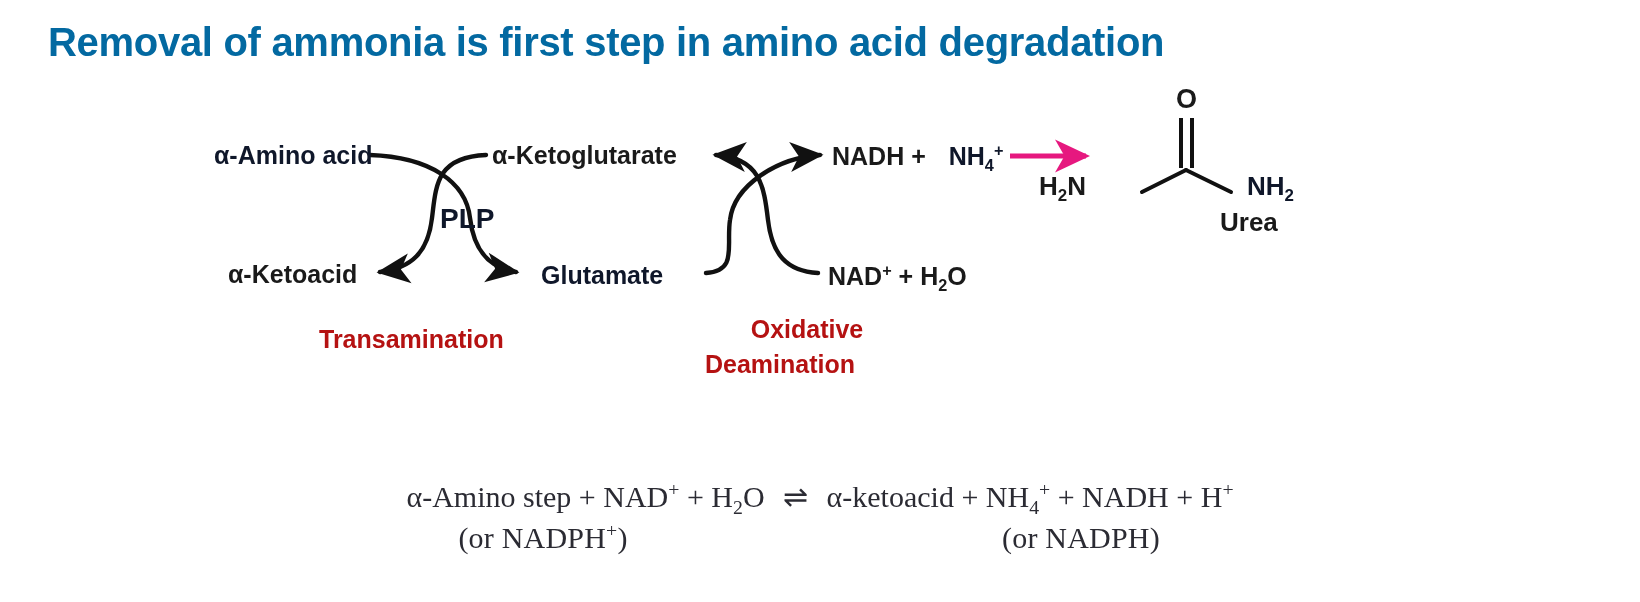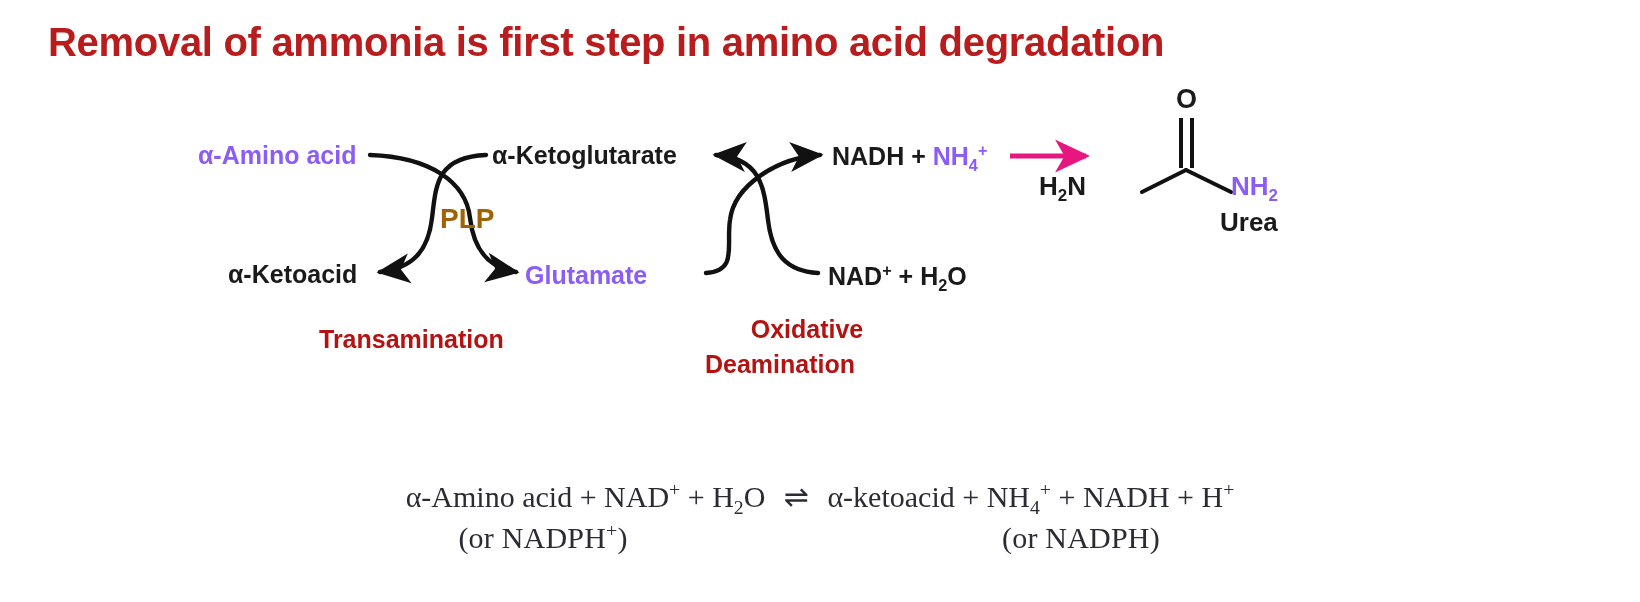--- a/index.html
+++ b/index.html
@@ -17,36 +17,36 @@
   }
 
   
   #title {
     position: absolute;
     left: 48px;
     top: 20px;
     width: 1480px;
     font-size: 40px;
     font-weight: bold;
-    color: #b91c1c;
+    color: #0369a1;
     letter-spacing: -0.3px;
     white-space: nowrap;
   }
 
   
   .lbl {
     position: absolute;
     font-family: "Liberation Sans", sans-serif;
     font-weight: bold;
     white-space: nowrap;
     line-height: 1;
   }
-  .cyan  { color: #8b5cf6; }
+  .cyan  { color: #0f172a; margin-left: 16px; }
   .blk   { color: #1a1a1a; }
-  .purple{ color: #a16207; }
+  .purple{ color: #0f172a; }
   .red   { color: #b51212; }
 
   .sup { font-size: 0.65em; vertical-align: super; }
   .sub { font-size: 0.65em; vertical-align: sub; }
 
   
   #art {
     position: absolute;
     left: 0; top: 0;
     width: 1640px;
@@ -158,21 +158,21 @@
 
   <div class="lbl cyan" style="left:1231px; top:173px; font-size:26px;">
     <span>NH</span><span class="sub">2</span>
   </div>
 
   <div class="lbl blk" style="left:1220px; top:209px; font-size:26px;">Urea</div>
 
   <div id="equation">
 
     <div class="eqline">
-      <span>α-Amino acid + NAD</span><span class="eqsup">+</span><span> + H</span><span class="eqsub">2</span><span>O</span><span class="harr">⇌</span><span>α-ketoacid + NH</span><span class="eqsub">4</span><span class="eqsup">+</span><span> + NADH + H</span><span class="eqsup">+</span>
+      <span>α-Amino step + NAD</span><span class="eqsup">+</span><span> + H</span><span class="eqsub">2</span><span>O</span><span class="harr">⇌</span><span>α-ketoacid + NH</span><span class="eqsub">4</span><span class="eqsup">+</span><span> + NADH + H</span><span class="eqsup">+</span>
     </div>
 
     <div class="eqline" id="eqline2">
       <span id="eq-nadp"><span>(or NADPH</span><span class="eqsup">+</span><span>)</span></span><span id="eq-nadph">(or NADPH)</span>
     </div>
 
   </div>
 
 </div>
 

